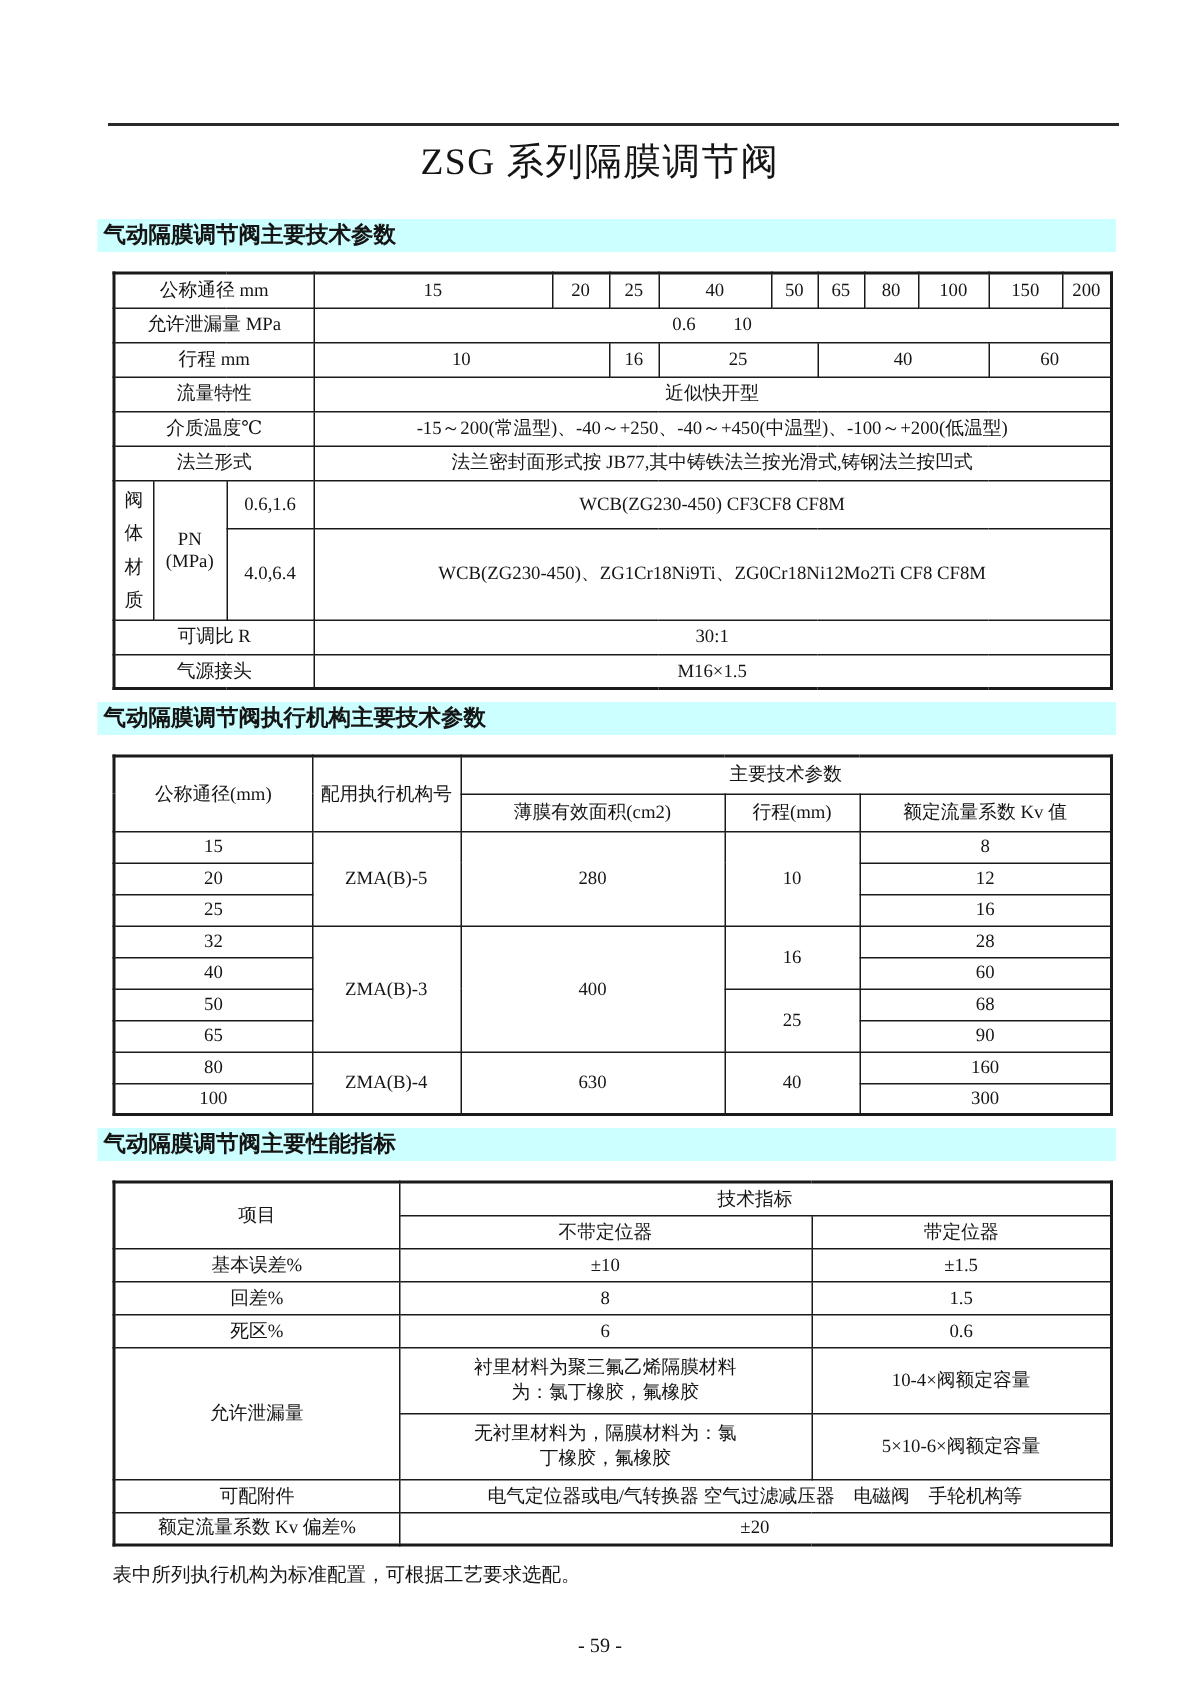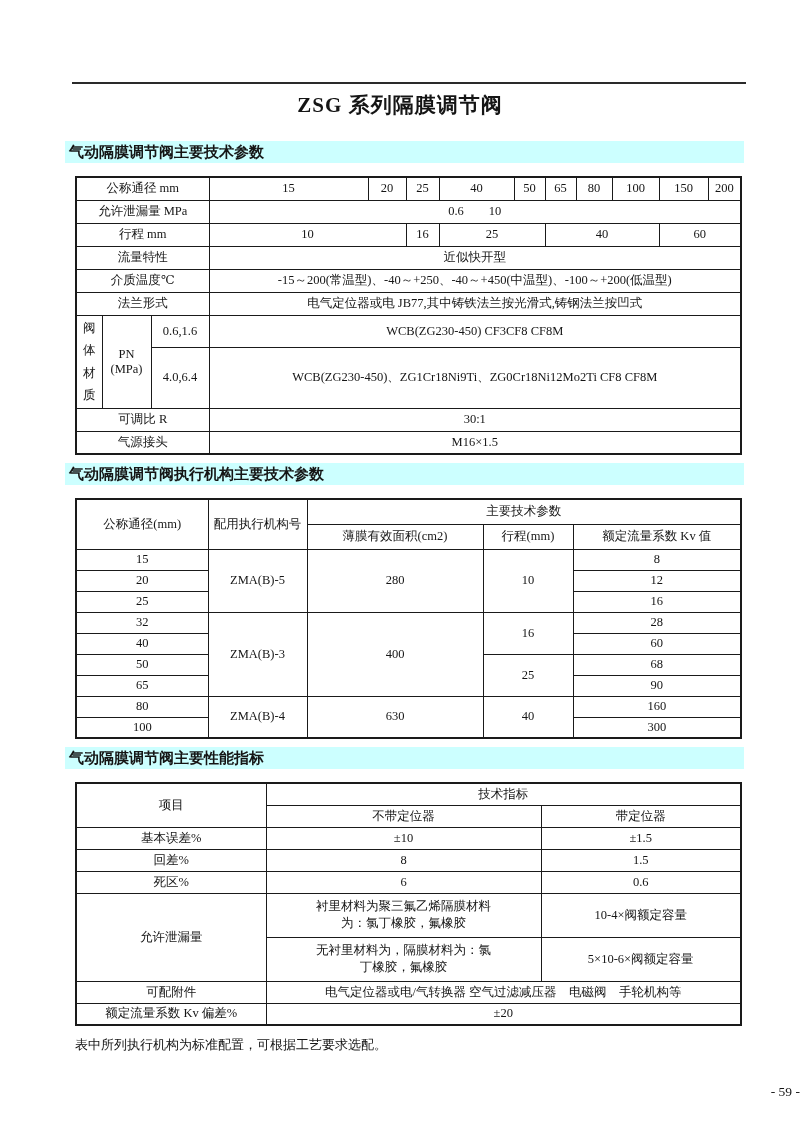--- a/index.html
+++ b/index.html
@@ -5,21 +5,21 @@
   * { box-sizing: border-box; }
   html,body { margin:0; padding:0; }
   body {
     width:800px; height:1131px; background:#ffffff; color:#151515;
     font-family:"Liberation Serif","DejaVu Serif",serif;
     overflow:hidden;
   }
   .page { width:800px; height:1131px; position:relative; }
   .top-rule { margin:82px 54px 0 72px; border-top:2px solid #2a2a2a; height:0; }
   .doc-title {
-    margin:7px 0 0 0; text-align:center; font-size:21px; font-weight:bold;
+    margin:7px 0 0 0; text-align:center; font-size:25px; font-weight:normal;
     letter-spacing:1px; font-family:"Liberation Serif","DejaVu Serif",serif;
   }
   .content { margin:22px 56px 0 65px; }
   .band {
     height:22px; line-height:22px; background:#CCFFFF; padding-left:4px;
     font-family:"Liberation Sans","DejaVu Sans",sans-serif;
     font-size:15px; font-weight:bold; margin-top:8px;
   }
   .band:first-child { margin-top:4px; }
   table.t {
@@ -28,21 +28,21 @@
   }
   table.t td {
     border:1px solid #1a1a1a; text-align:center; vertical-align:middle;
     padding:1px 3px; font-size:12.5px; overflow:hidden;
   }
   .h21{height:21px} .h22{height:22px} .h23{height:23px} .h25{height:25px}
   .h30{height:30px} .h44{height:44px} .h56{height:56px}
   .pre { white-space:pre-line;margin-top:29px; }
   .vertcell div { width:15px; margin:0 auto; word-break:break-all; line-height:1.8; }
   .footnote { margin:10px 0 0 10px; font-size:13px; }
-  .page-number { margin-top:30px; text-align:right; font-size:13.5px; }
+  .page-number { margin-top:30px; text-align:center; font-size:13.5px; }
 </style>
 </head>
 <body>
 
 <div class="page">
 
   <div class="top-rule"></div>
   <h1 class="doc-title">ZSG 系列隔膜调节阀</h1>
 
   <div class="content">
@@ -94,21 +94,21 @@
       <tr class="h23">
         <td colspan="3">流量特性</td>
         <td colspan="10">近似快开型</td>
       </tr>
       <tr class="h23">
         <td colspan="3">介质温度℃</td>
         <td colspan="10">-15～200(常温型)、-40～+250、-40～+450(中温型)、-100～+200(低温型)</td>
       </tr>
       <tr class="h23">
         <td colspan="3">法兰形式</td>
-        <td colspan="10">电气定位器或电 JB77,其中铸铁法兰按光滑式,铸钢法兰按凹式</td>
+        <td colspan="10">法兰密封面形式按 JB77,其中铸铁法兰按光滑式,铸钢法兰按凹式</td>
       </tr>
       <tr class="h30">
         <td rowspan="2" class="vertcell">
               <div>阀体材质</div>
             </td>
         <td rowspan="2" class="pre">PN
 (MPa)</td>
         <td>0.6,1.6</td>
         <td colspan="10">WCB(ZG230-450) CF3CF8 CF8M</td>
       </tr>

